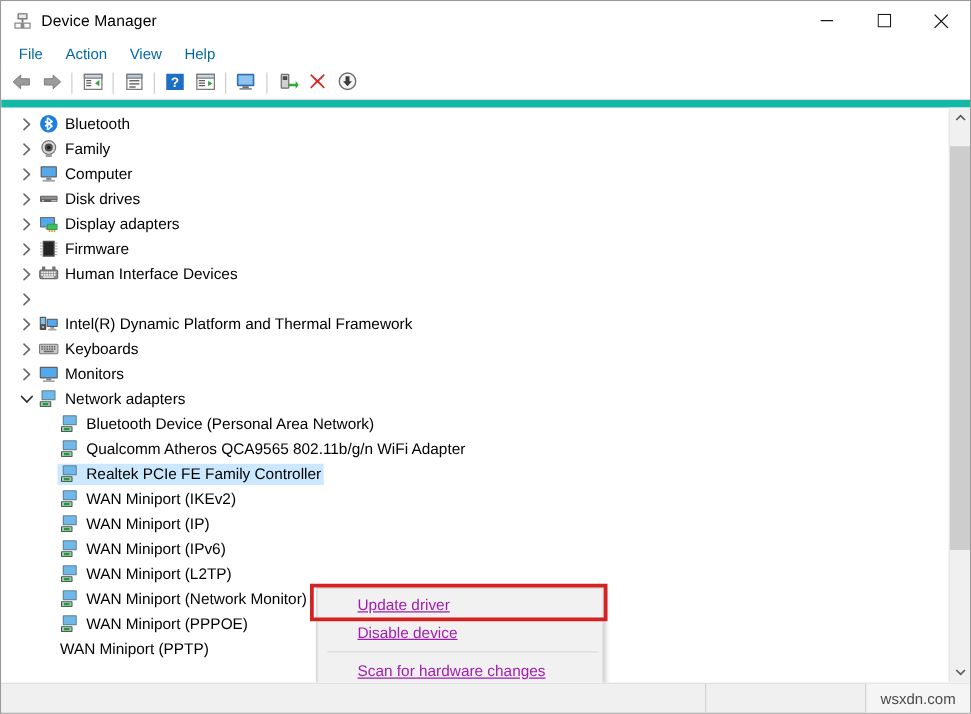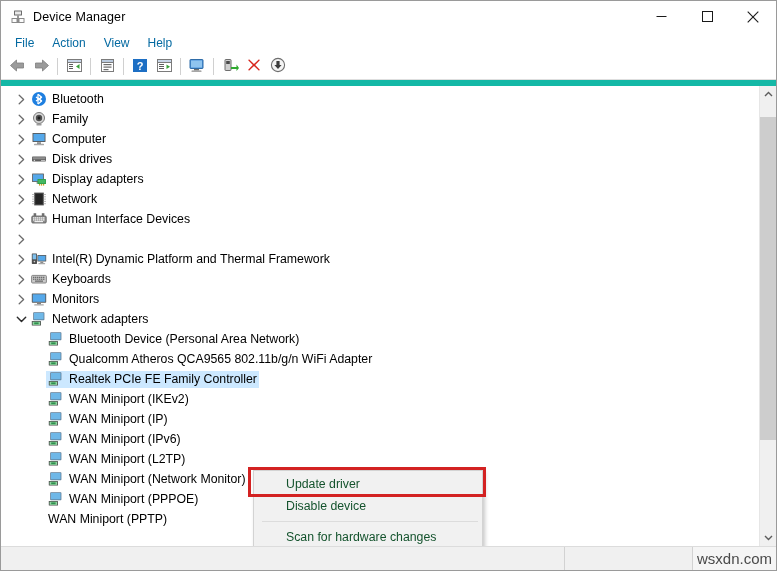--- a/index.html
+++ b/index.html
@@ -191,21 +191,21 @@
   .sb-panel { position: relative; }
   .sb-panel + .sb-panel { border-left: 1px solid #d2d2d2; }
   #sb-p1 { flex: 0 0 563px; }
   #sb-p2 { flex: 0 0 127px; }
   #sb-p3 {
     flex: 1 1 auto;
     display: flex;
     align-items: center;
     justify-content: center;
     color: #4a4a4a;
-    font-size: 15px;
+    font-size: 12px;
     background: #f5f5f5;
   }
 
   
   #ctxmenu {
     position: absolute;
     left: 252px;
     top: 384px;
     width: 230px;
     background: #f1f1f1;
@@ -214,21 +214,22 @@
     padding: 2px 0 3px 0;
     z-index: 40;
     box-sizing: border-box;
   }
   .ctx-item {
     height: 22px;
     display: flex;
     align-items: center;
     padding-left: 32px;
     font-size: 12.3px;
-    color: #14532d;
+    color: #a21caf;
+    text-decoration: underline;
   }
   .ctx-sep {
     height: 1px;
     background: #dcdcdc;
     margin: 4px 4px 4px 8px;
   }
   #ctx-highlight {
     position: absolute;
     left: 247px;
     top: 381px;
@@ -510,21 +511,21 @@
                   <rect x="1" y="7.6" width="2.2" height="1"></rect>
                   <rect x="1" y="9.9" width="2.2" height="1"></rect>
                   <rect x="1" y="12.2" width="2.2" height="1"></rect>
                   <rect x="12.8" y="3" width="2.2" height="1"></rect>
                   <rect x="12.8" y="5.3" width="2.2" height="1"></rect>
                   <rect x="12.8" y="7.6" width="2.2" height="1"></rect>
                   <rect x="12.8" y="9.9" width="2.2" height="1"></rect>
                   <rect x="12.8" y="12.2" width="2.2" height="1"></rect>
                 </g>
               </svg></span>
-            <span>Network</span>
+            <span>Firmware</span>
           </div>
         </div>
         <div class="row">
           <div style="width: 12px; flex: 0 0 auto;"></div>
           <div class="twisty">
             <svg width="9" height="11" viewBox="0 0 9 11">
               <path d="M2.2 1.3 L6.6 5.5 L2.2 9.7" fill="none" stroke="#6a6a6a" stroke-width="1.3" stroke-linecap="round" stroke-linejoin="round"></path>
             </svg>
           </div>
           <div class="label-box">

